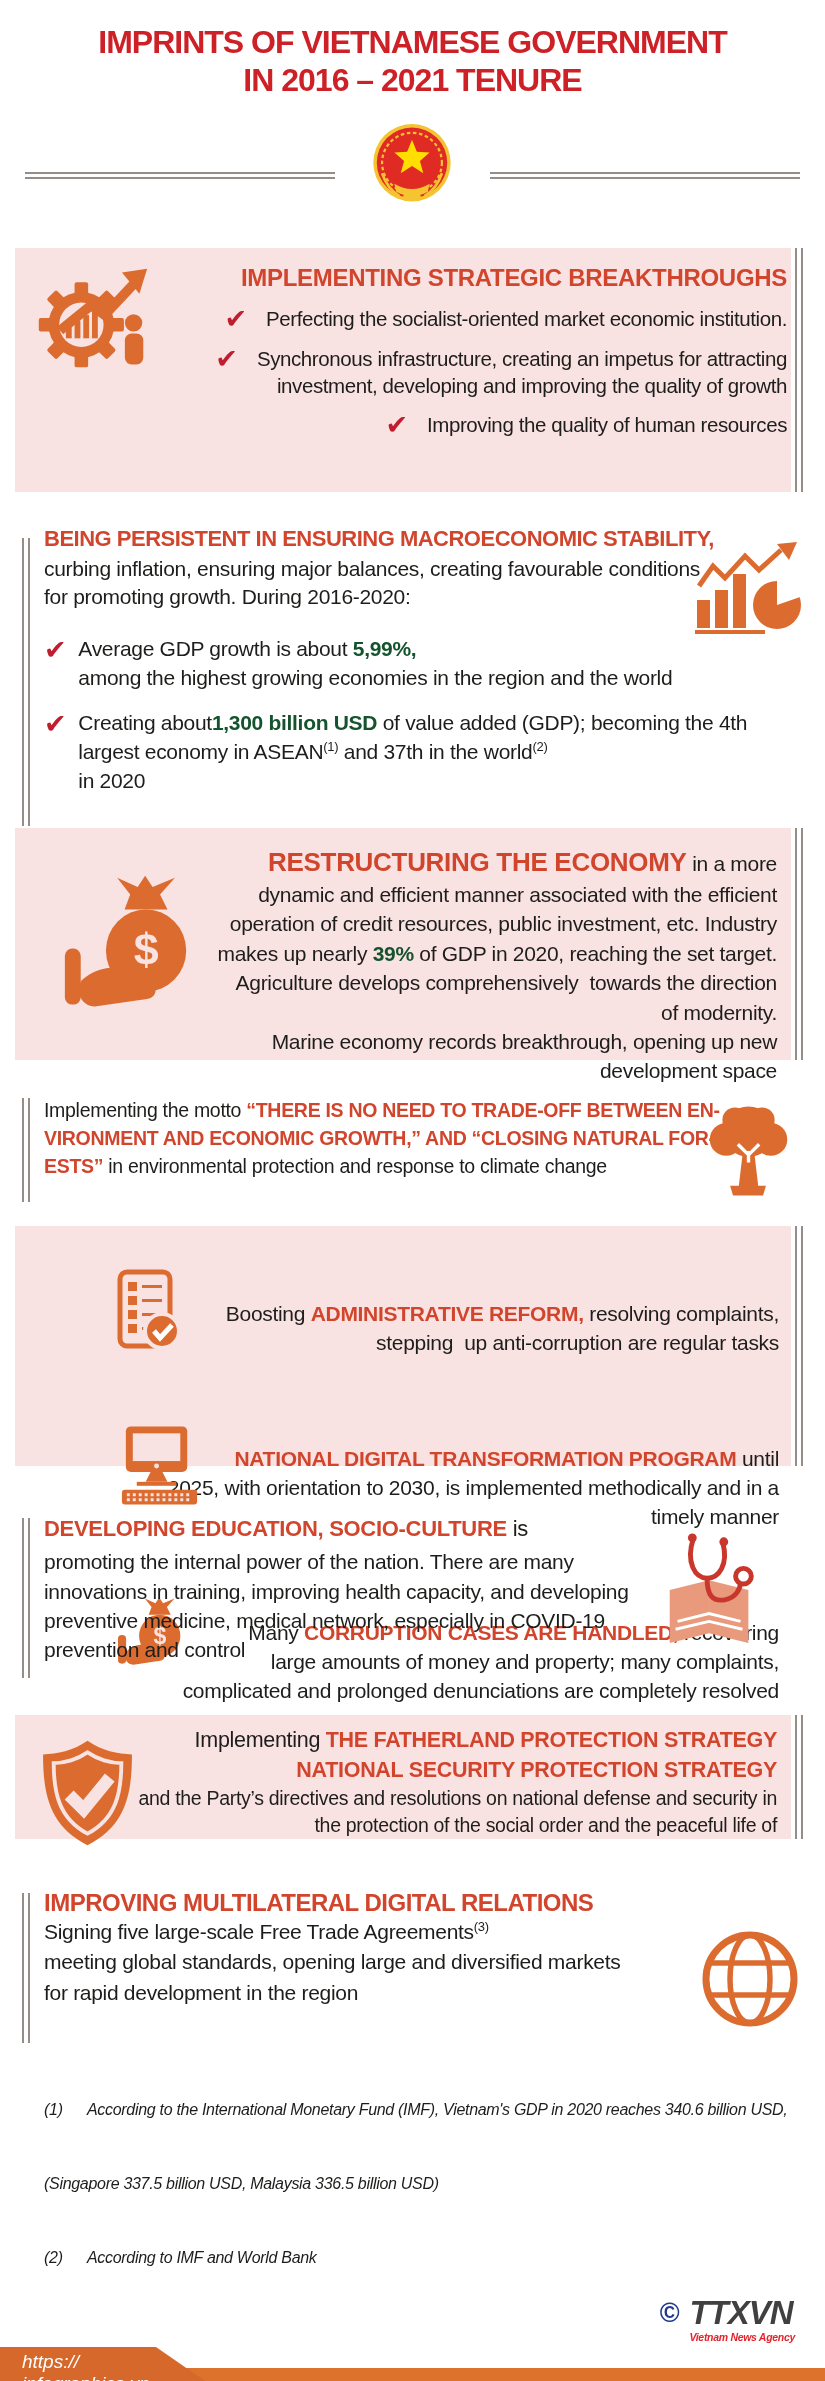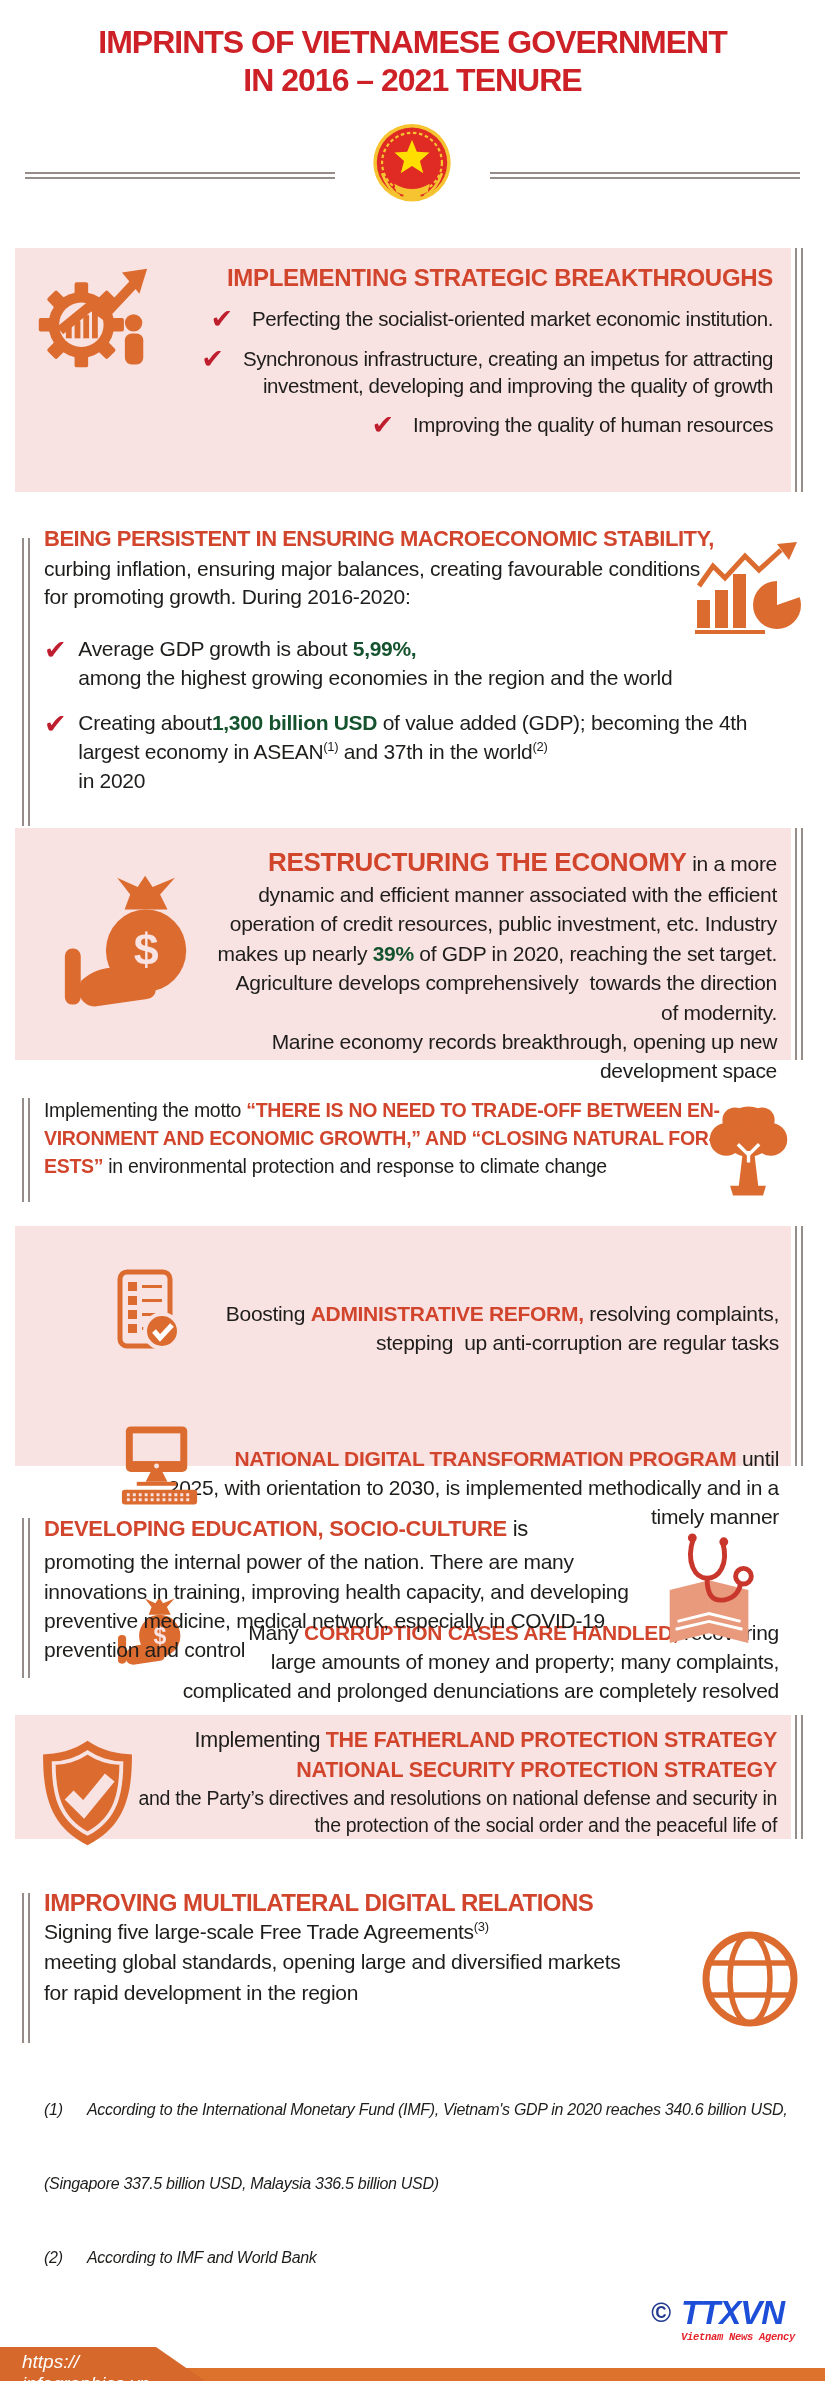--- a/index.html
+++ b/index.html
@@ -32,21 +32,21 @@
   }
   .white-sec{position:relative; padding-left:44px; box-sizing:border-box;}
   .vline{position:absolute; left:22px; width:4px;
     border-left:2px solid #968d89; border-right:2px solid #968d89;}
   .em-org{color:#d2452d; font-weight:bold;}
   .em-red{color:#14532d; font-weight:bold;}
   .chk{color:#be1e2d; font-weight:bold; font-size:27px; line-height:1;
     display:inline-block; vertical-align:-2px; flex:none;}
   sup.fnref{font-size:13px; vertical-align:super; line-height:0;}
   
-  .sec1{margin-top:30px; height:244px; padding:16px 18px 0 140px; text-align:right;}
+  .sec1{margin-top:30px; height:244px; padding:16px 4px 0 140px; text-align:right;}
   .sec1 .title{font-size:24px; margin-bottom:14px;}
   .sec1 .item{font-size:20.5px; line-height:1.3; margin-bottom:13px; letter-spacing:-0.4px;}
   .sec1 .item .chk{margin-right:14px;}
   .icon-abs{position:absolute;}
   
   .sec2{margin-top:34px; padding-right:20px;}
   .sec2 .vline{top:12px; height:288px;}
   .sec2 h2{margin:0; font-size:22px; color:#d2452d; letter-spacing:-0.5px;}
   .sec2 .intro{margin:3px 0 0; font-size:21px; line-height:1.34; width:660px;}
   .bullets{margin-top:24px;}
@@ -81,24 +81,24 @@
   .sec8{margin-top:50px; padding-right:130px;}
   .sec8 .vline{top:4px; height:150px;}
   .sec8 h2{margin:0; font-size:24px; color:#d2452d; letter-spacing:-0.5px;}
   .sec8 .ln{font-size:21px; line-height:1.45;}
   
   .footnotes{margin:40px 0 0 44px; width:750px; font-style:italic;
     font-size:16px; line-height:1.55; white-space:pre-wrap; letter-spacing:-0.3px;}
   
   .agency-logo{position:absolute; right:30px; bottom:38px; display:flex; align-items:flex-start;}
   .copy{color:#213a8f; font-size:27px; font-weight:bold; margin:2px 10px 0 0;}
-  .agency-abbr{color:#1d4ed8; font-size:33px; font-weight:bold; font-style:italic;
+  .agency-abbr{color:#404040; font-size:33px; font-weight:bold; font-style:italic;
     letter-spacing:-1px; line-height:1;margin-top:38px;}
   .agency-name{color:#e5232b; font-size:10.5px; font-weight:bold; font-style:italic;
-    text-align:right; margin-top:2px;font-family:Liberation Mono, monospace;}
+    text-align:right; margin-top:2px;}
   .bottom-bar{position:absolute; left:0; right:0; bottom:0; height:13px; background:#dd722c;}
   .url-wedge{position:absolute; left:0; bottom:0; width:205px; height:34px; background:#d5682a;
     -webkit-clip-path:polygon(0 0,156px 0,205px 100%,0 100%);
     clip-path:polygon(0 0,156px 0,205px 100%,0 100%);
   }
   .url-wedge span{display:block; padding:4px 0 0 22px; color:#ffffff;
     font-style:italic; font-size:19px; letter-spacing:0;}
 </style>
 </head>
 <body>

